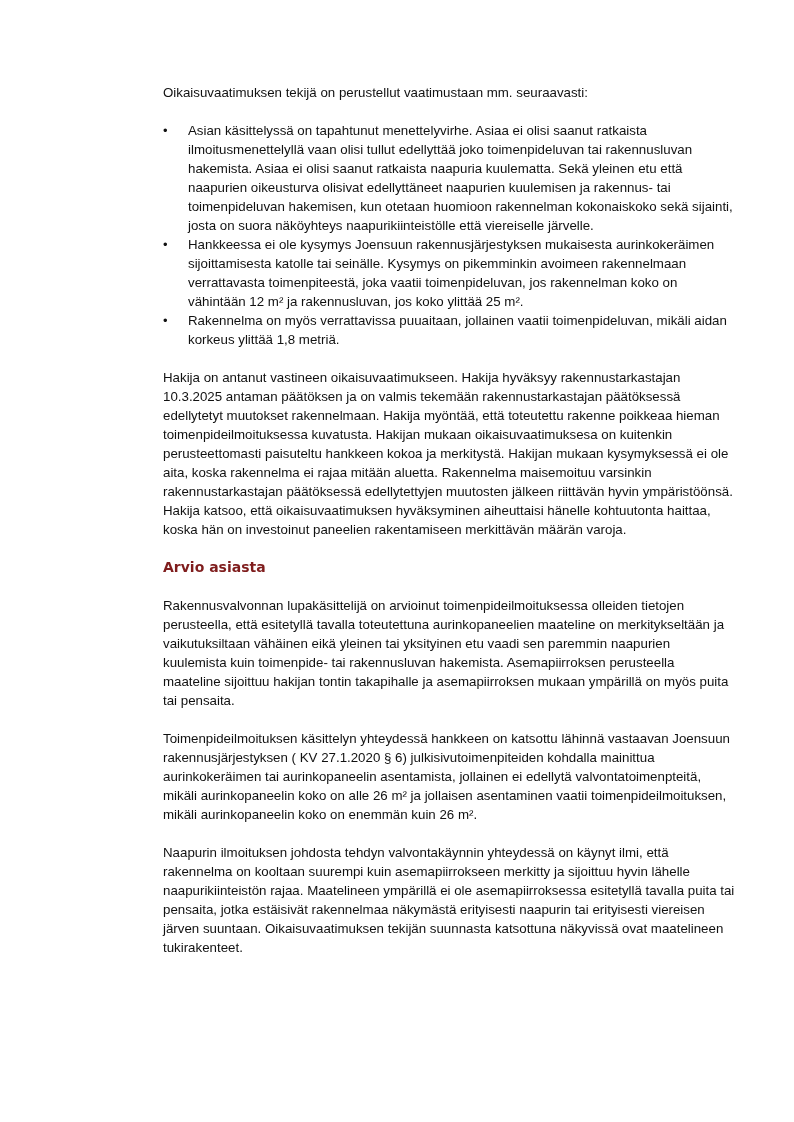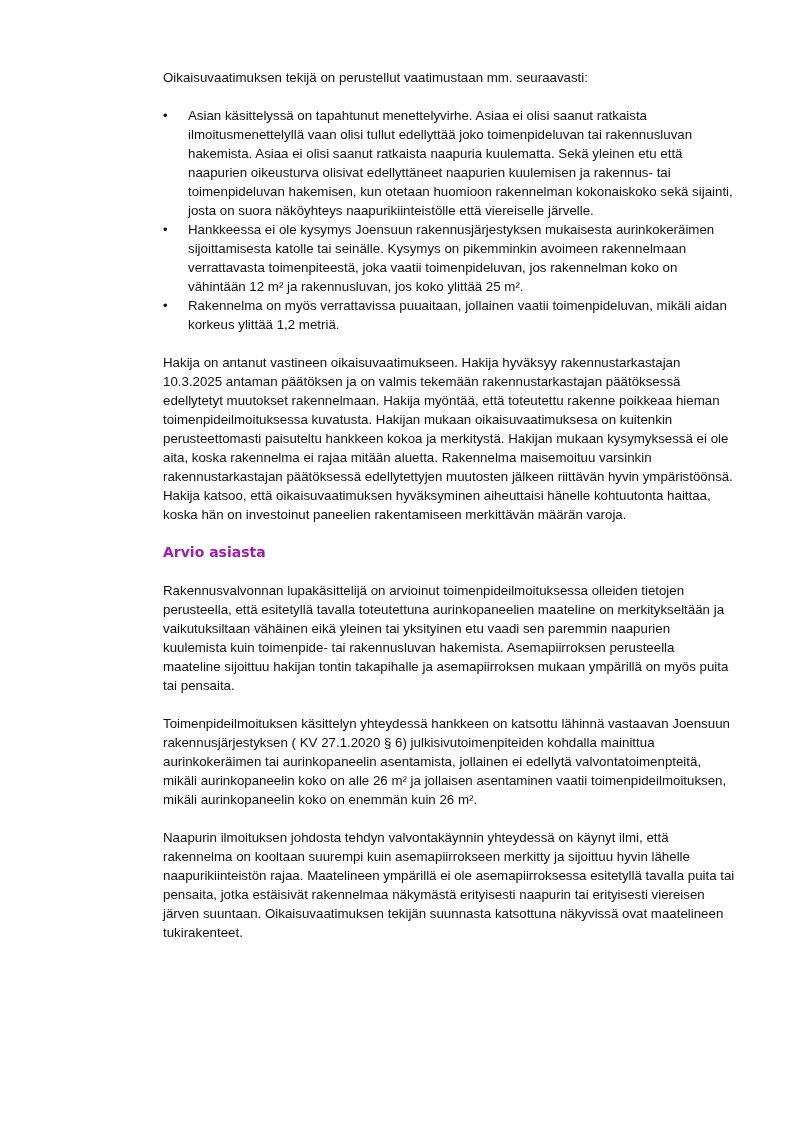--- a/index.html
+++ b/index.html
@@ -1,48 +1,48 @@
 <!DOCTYPE html>
 <html><head>
 <meta charset="utf-8">
 <style>
   html, body { margin: 0; padding: 0; background: #ffffff; }
   body { width: 794px; height: 1122px; position: relative; overflow: hidden; }
   .page {
-    position: absolute; left: 163px; top: 68px; width: 572px;
+    position: absolute; left: 163px; top: 83px; width: 572px;
     font-family: "Liberation Sans", sans-serif;
     font-size: 13.3px; line-height: 19px; color: #111111;
   }
   p { margin: 0 0 19px 0; }
   ul { margin: 0 0 19px 0; padding: 0; list-style: none; }
   li { position: relative; padding-left: 25px; }
   li .bullet { position: absolute; left: 0; top: 0; font-size: 13px; }
   h2 {
     margin: 0 0 19px 0; font-size: 14px; font-weight: bold; line-height: 19px;
-    font-family: "DejaVu Sans", sans-serif; color: #a21caf;
+    font-family: "DejaVu Sans", sans-serif; color: #7f1d1d;
   }
 </style>
 </head>
 <body>
 
 <div class="page">
   <p>Oikaisuvaatimuksen tekijä on perustellut vaatimustaan mm. seuraavasti:</p>
 
   <ul>
     <li>
       <span class="bullet">•</span>
       <span>Asian käsittelyssä on tapahtunut menettelyvirhe. Asiaa ei olisi saanut ratkaista ilmoitusmenettelyllä vaan olisi tullut edellyttää joko toimenpideluvan tai rakennusluvan hakemista. Asiaa ei olisi saanut ratkaista naapuria kuulematta. Sekä yleinen etu että naapurien oikeusturva olisivat edellyttäneet naapurien kuulemisen ja rakennus- tai toimenpideluvan hakemisen, kun otetaan huomioon rakennelman kokonaiskoko sekä sijainti, josta on suora näköyhteys naapurikiinteistölle että viereiselle järvelle.</span>
     </li>
     <li>
       <span class="bullet">•</span>
       <span>Hankkeessa ei ole kysymys Joensuun rakennusjärjestyksen mukaisesta aurinkokeräimen sijoittamisesta katolle tai seinälle. Kysymys on pikemminkin avoimeen rakennelmaan verrattavasta toimenpiteestä, joka vaatii toimenpideluvan, jos rakennelman koko on vähintään 12 m² ja rakennusluvan, jos koko ylittää 25 m².</span>
     </li>
     <li>
       <span class="bullet">•</span>
-      <span>Rakennelma on myös verrattavissa puuaitaan, jollainen vaatii toimenpideluvan, mikäli aidan korkeus ylittää 1,2 metriä.</span>
+      <span>Rakennelma on myös verrattavissa puuaitaan, jollainen vaatii toimenpideluvan, mikäli aidan korkeus ylittää 1,8 metriä.</span>
     </li>
   </ul>
 
   <p>Hakija on antanut vastineen oikaisuvaatimukseen. Hakija hyväksyy rakennustarkastajan 10.3.2025 antaman päätöksen ja on valmis tekemään rakennustarkastajan päätöksessä edellytetyt muutokset rakennelmaan. Hakija myöntää, että toteutettu rakenne poikkeaa hieman toimenpideilmoituksessa kuvatusta. Hakijan mukaan oikaisuvaatimuksesa on kuitenkin perusteettomasti paisuteltu hankkeen kokoa ja merkitystä. Hakijan mukaan kysymyksessä ei ole aita, koska rakennelma ei rajaa mitään aluetta. Rakennelma maisemoituu varsinkin rakennustarkastajan päätöksessä edellytettyjen muutosten jälkeen riittävän hyvin ympäristöönsä. Hakija katsoo, että oikaisuvaatimuksen hyväksyminen aiheuttaisi hänelle kohtuutonta haittaa, koska hän on investoinut paneelien rakentamiseen merkittävän määrän varoja.</p>
 
   <h2>Arvio asiasta</h2>
 
   <p>Rakennusvalvonnan lupakäsittelijä on arvioinut toimenpideilmoituksessa olleiden tietojen perusteella, että esitetyllä tavalla toteutettuna aurinkopaneelien maateline on merkitykseltään ja vaikutuksiltaan vähäinen eikä yleinen tai yksityinen etu vaadi sen paremmin naapurien kuulemista kuin toimenpide- tai rakennusluvan hakemista. Asemapiirroksen perusteella maateline sijoittuu hakijan tontin takapihalle ja asemapiirroksen mukaan ympärillä on myös puita tai pensaita.</p>
   <p>Toimenpideilmoituksen käsittelyn yhteydessä hankkeen on katsottu lähinnä vastaavan Joensuun rakennusjärjestyksen ( KV 27.1.2020 § 6) julkisivutoimenpiteiden kohdalla mainittua aurinkokeräimen tai aurinkopaneelin asentamista, jollainen ei edellytä valvontatoimenpteitä, mikäli aurinkopaneelin koko on alle 26 m² ja jollaisen asentaminen vaatii toimenpideilmoituksen, mikäli aurinkopaneelin koko on enemmän kuin 26 m².</p>
   <p>Naapurin ilmoituksen johdosta tehdyn valvontakäynnin yhteydessä on käynyt ilmi, että rakennelma on kooltaan suurempi kuin asemapiirrokseen merkitty ja sijoittuu hyvin lähelle naapurikiinteistön rajaa. Maatelineen ympärillä ei ole asemapiirroksessa esitetyllä tavalla puita tai pensaita, jotka estäisivät rakennelmaa näkymästä erityisesti naapurin tai erityisesti viereisen järven suuntaan. Oikaisuvaatimuksen tekijän suunnasta katsottuna näkyvissä ovat maatelineen tukirakenteet.</p>

